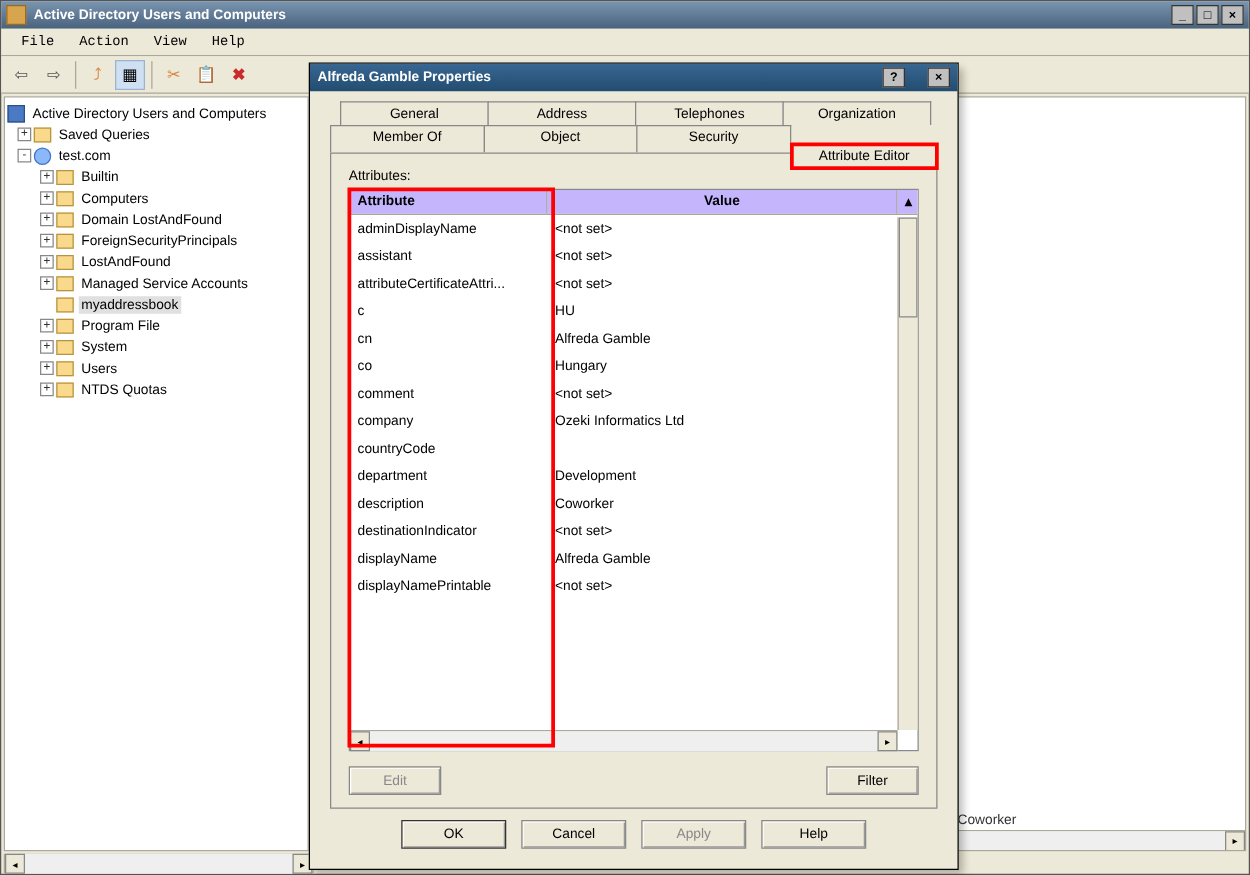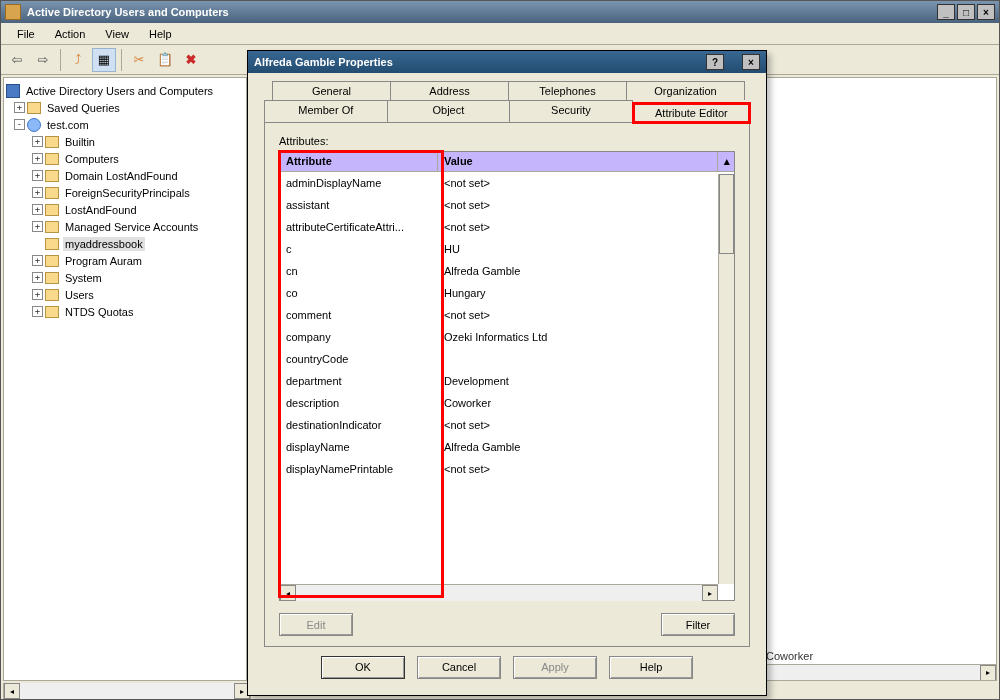--- a/index.html
+++ b/index.html
@@ -4,21 +4,21 @@
 <style>
   * { box-sizing: border-box; font-family: Tahoma, "Segoe UI", sans-serif; font-size: 11px; }
   body { margin:0; padding:0; background:#fff; width:1000px; height:700px; overflow:hidden; position:relative;}
   .main-window { width:1000px; height:700px; border:1px solid #555; background:#ece9d8; display:flex; flex-direction:column;}
   .titlebar { height:22px; background:linear-gradient(#7a95b0,#49627e); color:#fff; display:flex; align-items:center; padding:0 4px;}
   .titlebar .icon-slot{width:16px; height:16px; background:#d9a44e; border:1px solid #9a6b1f; margin-right:6px;}
   .titlebar .title{flex:1; font-weight:bold;}
   .winbtns{display:flex; gap:0;}
   .winbtn{ width:18px; height:16px; background:#c0c0c0; border:1px solid #333; display:flex; align-items:center; justify-content:center; font-size:10px; font-weight:bold; color:#000; margin-left:2px;}
   .menubar{ height:22px; background:#ece9d8; display:flex; align-items:center; padding:0 6px; border-bottom:1px solid #aca899;}
-  .menubar span{ padding:2px 10px;}
+  .menubar span{ padding:2px 10px;font-family:Liberation Mono, monospace;}
   .toolbar{ height:30px; background:#ece9d8; border-bottom:1px solid #aca899; display:flex; align-items:center; padding:0 4px; gap:2px;}
   .tbtn{ width:24px; height:24px; border:1px solid transparent; display:flex; align-items:center; justify-content:center; font-size:13px;}
   .tbtn.nav{ color:#555;}
   .tbsep{ width:1px; height:22px; background:#aca899; margin:0 3px;}
   .body{ flex:1; display:flex; min-height:0;}
   .tree-pane{ width:244px; border:1px solid #aca899; margin:2px; background:#fff; overflow:auto; padding-top:4px;}
   .content-pane{ flex:1; border:1px solid #aca899; margin:2px 2px 2px 0; background:#fff; position:relative; overflow:hidden;}
   .tree-row{ display:flex; align-items:center; height:17px; white-space:nowrap;}
   .expander{ width:11px; height:11px; border:1px solid #888; margin-right:2px; display:inline-flex; align-items:center; justify-content:center; font-size:9px; line-height:9px; background:#fff; color:#333; font-family:monospace;}
   .expander.empty{ border:none; background:transparent;}
@@ -33,29 +33,29 @@
   
   .dialog{ position:absolute; left:247px; top:50px; width:520px; height:646px; border:1px solid #000; background:#ece9d8; box-shadow:4px 4px 6px rgba(0,0,0,0.25); display:flex; flex-direction:column;}
   .dlg-title{ height:22px; background:linear-gradient(#386792,#234c70); color:#fff; display:flex; align-items:center; padding:0 6px; font-weight:bold;gap:16px;}
   .dlg-title .title{flex:1;}
   .dlg-body{ flex:1; padding:8px 16px 0 16px; display:flex; flex-direction:column; min-height:0;}
   .tabs{ position:relative; }
   .tab-row{ display:flex; }
   .tab{ padding:3px 0; border:1px solid #888; border-bottom:none; background:#ece9d8; margin-right:-1px; text-align:center; font-size:11px;}
   .tab.row1{ width:119px;}
   .tab.row2{ width:134px;}
-  .tab.active{ background:#ece9d8; position:relative; z-index:2; top:2px;}
+  .tab.active{ background:#ece9d8; position:relative; z-index:2; top:14px;}
   .tab-panel{ border:1px solid #888; background:#ece9d8; padding:12px 14px 10px 14px; flex:1; display:flex; flex-direction:column; min-height:0;}
   .panel-label{ margin-bottom:4px;}
   .listview{ flex:1; border:1px solid #888; background:#fff; display:flex; position:relative; min-height:0;}
   .lv-cols{ flex:1; display:flex; flex-direction:column; min-height:0;}
   .lv-head{ display:flex; background:#ece9d8; border-bottom:1px solid #aca899;}
   .lv-h{ padding:3px 6px; border-right:1px solid #aca899; background:#c4b5fd;font-weight:bold;}
   .lv-h.attr{ width:158px;}
-  .lv-h.val{ flex:1;}
+  .lv-h.val{ flex:1;text-align:center;}
   .lv-h.scroll{ width:16px; border-right:none;}
   .lv-body{ flex:1; overflow:hidden; position:relative;}
   .lv-row{ display:flex; height:22px; align-items:center;}
   .lv-cell{ padding:0 6px; overflow:hidden; text-overflow:ellipsis; white-space:nowrap;}
   .lv-cell.attr{ width:158px;}
   .lv-cell.val{ flex:1;}
   .lv-vscroll{ position:absolute; right:0; top:22px; bottom:16px; width:16px; background:#ece9d8; border-left:1px solid #aca899; display:flex; flex-direction:column;}
   .lv-vthumb{ margin:0; height:80px; background:#ece9d8; border:1px solid #888; margin-top:0;}
   .lv-hscroll{ position:absolute; left:0; right:16px; bottom:0; height:16px; background:#ece9d8; border-top:1px solid #aca899; display:flex;}
   .red-box{ border:3px solid red; position:absolute; pointer-events:none;}
@@ -148,21 +148,21 @@
           <span class="tree-label">Managed Service Accounts</span>
         </div>
       <div class="tree-row" style="padding-left:28px;">
           <span class="expander empty"></span>
           <span class="folder-icon"></span>
           <span class="tree-label sel">myaddressbook</span>
         </div>
       <div class="tree-row" style="padding-left:28px;">
           <span class="expander">+</span>
           <span class="folder-icon"></span>
-          <span class="tree-label">Program Auram</span>
+          <span class="tree-label">Program File</span>
         </div>
       <div class="tree-row" style="padding-left:28px;">
           <span class="expander">+</span>
           <span class="folder-icon"></span>
           <span class="tree-label">System</span>
         </div>
       <div class="tree-row" style="padding-left:28px;">
           <span class="expander">+</span>
           <span class="folder-icon"></span>
           <span class="tree-label">Users</span>

